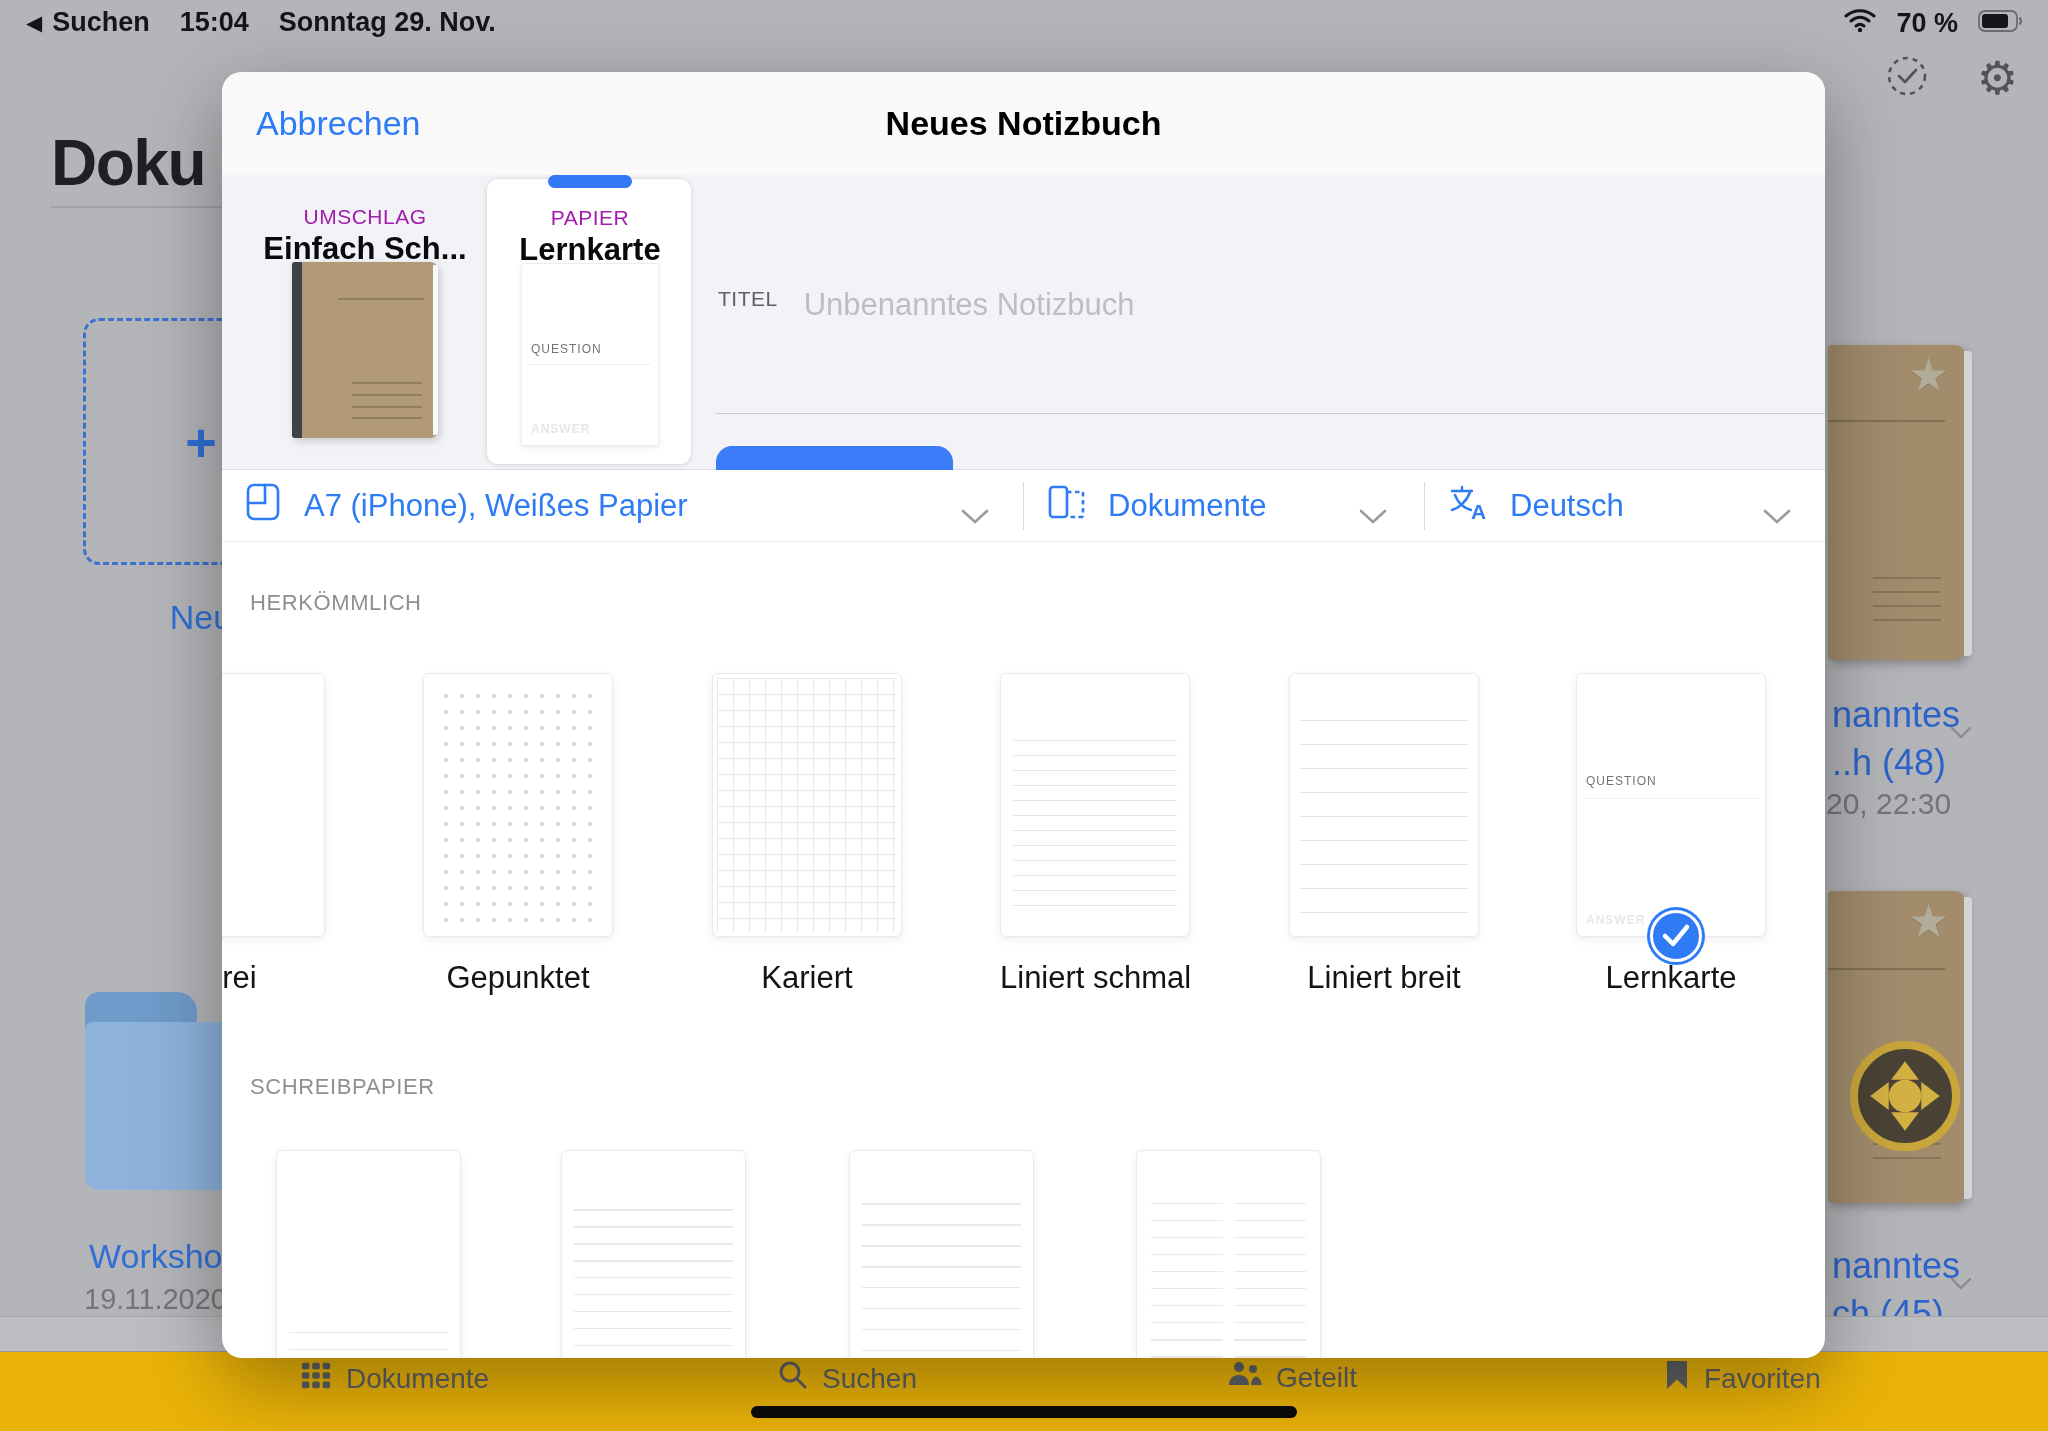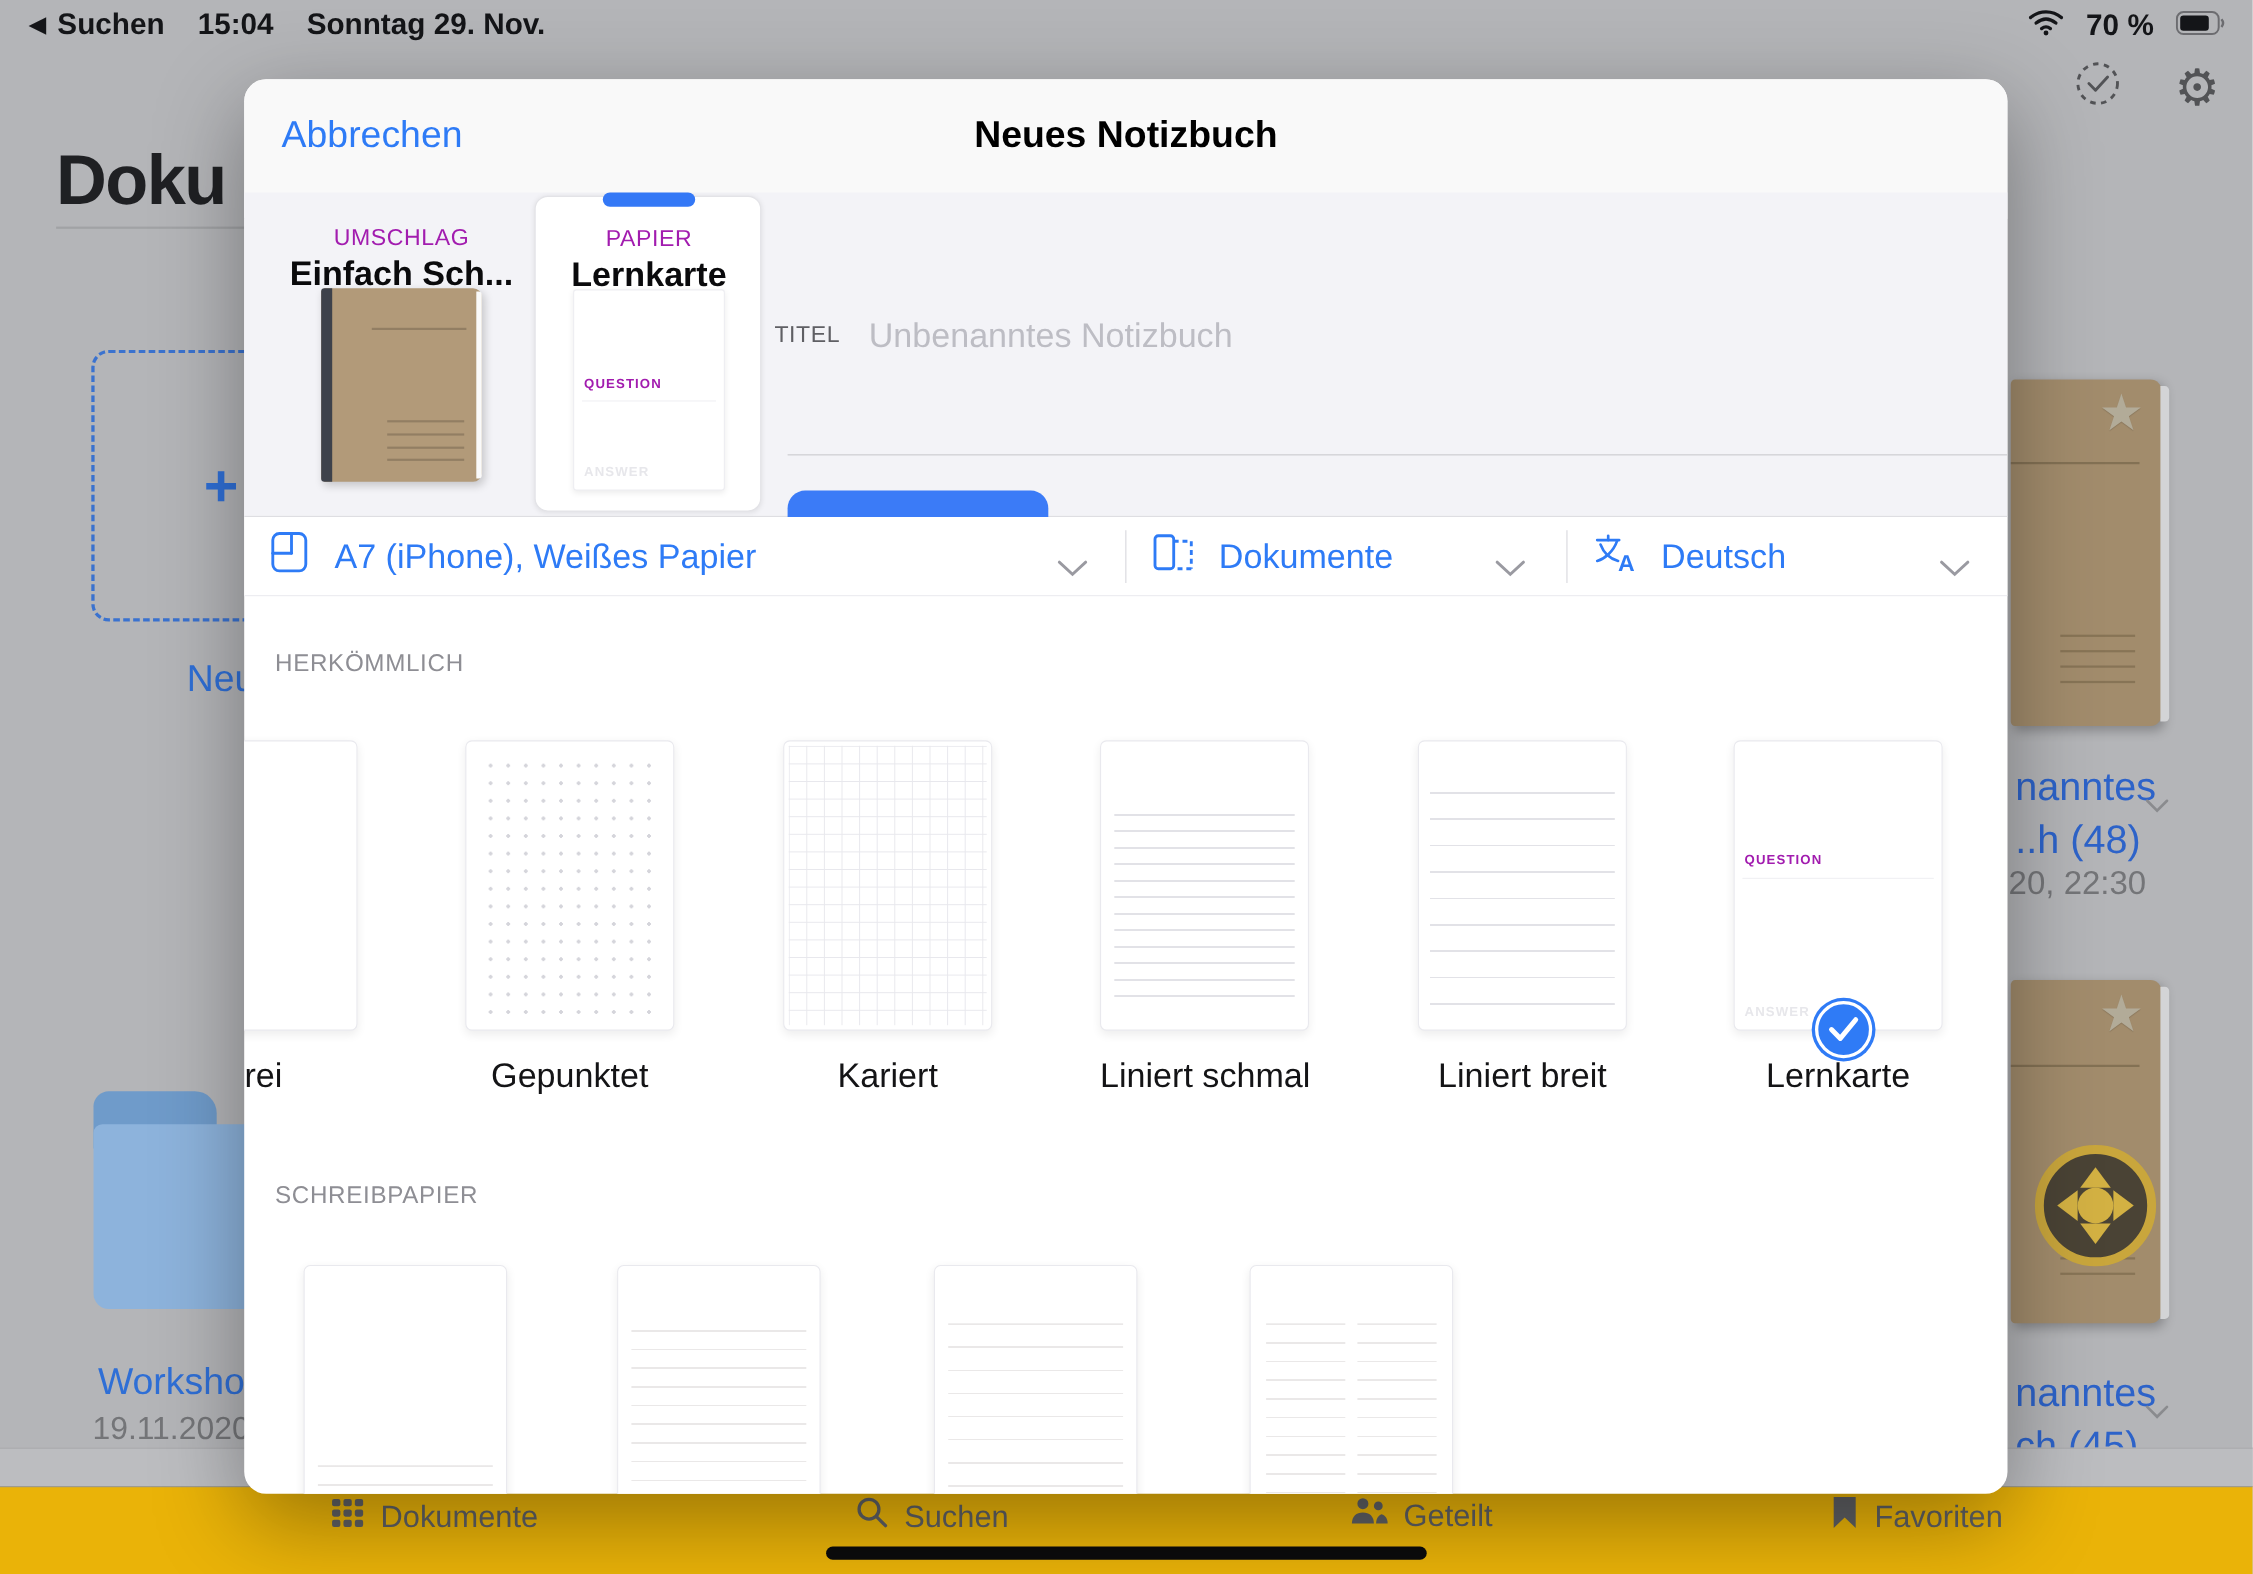--- a/index.html
+++ b/index.html
@@ -61,25 +61,25 @@
   .cover-thumb{position:absolute;left:30px;top:87px;width:146px;height:176px;background:#b29a79;border-radius:4px 8px 8px 4px;box-shadow:2px 3px 8px rgba(0,0,0,0.18);}
   .cover-thumb:after{content:"";position:absolute;right:0;top:3px;bottom:3px;width:5px;background:#fafafa;border-radius:0 3px 3px 0;}
   .cover-thumb .spine{position:absolute;left:0;top:0;bottom:0;width:10px;background:#3e424b;border-radius:3px 0 0 3px;}
   .cover-thumb .topline{position:absolute;left:46px;right:14px;top:36px;height:2px;background:rgba(0,0,0,0.18);}
   .cover-thumb .bl{position:absolute;left:60px;width:70px;height:1.6px;background:rgba(0,0,0,0.18);}
   .paper-picker{position:absolute;left:264px;top:3px;width:206px;height:287px;background:#fff;border:1px solid #e3e3e7;border-radius:12px;box-shadow:0 1px 5px rgba(0,0,0,0.08);}
   .paper-picker .sel-tab{position:absolute;left:61px;top:-4px;width:84px;height:13px;background:#3478f6;border-radius:7px;}
   .paper-picker .kind-label{left:0;top:27px;}
   .paper-picker .kind-value{left:0;top:53px;}
   .paper-mini{position:absolute;left:34px;top:84px;width:138px;height:183px;background:#fff;border:1px solid #ededf1;border-radius:3px;box-shadow:0 2px 6px rgba(0,0,0,0.08);}
-  .fc-q{position:absolute;top:43%;left:9px;font-size:12px;font-weight:700;color:#a21caf;letter-spacing:1px;}
+  .fc-q{position:absolute;top:43%;left:9px;font-size:12px;font-weight:400;color:#737373;letter-spacing:1px;}
   .fc-line{position:absolute;top:calc(43% + 22px);left:7px;right:7px;height:1px;background:#f0f0f3;}
   .fc-a{position:absolute;bottom:9px;left:9px;font-size:12px;font-weight:700;color:#e7e7eb;letter-spacing:1px;text-align:center;}
 
-  .titel-row{position:absolute;left:482px;top:112px;right:30px;display:flex;align-items:center;gap:26px;}
+  .titel-row{position:absolute;left:496px;top:112px;right:30px;display:flex;gap:26px;}
   .titel-label{font-size:21px;color:#5f5f64;letter-spacing:0.5px;}
   .titel-input{flex:1;border:none;background:transparent;font-size:31px;color:#333;outline:none;font-family:inherit;}
   .titel-input::placeholder{color:#bdbdc4;}
   .titel-line{position:absolute;left:494px;right:0;top:238px;height:1px;background:#c9c9ce;}
   .create-btn{position:absolute;left:494px;top:271px;width:237px;height:77px;background:#3b7bf7;color:#fff;font-size:31px;border:none;border-radius:16px;display:flex;align-items:center;justify-content:center;font-family:inherit;cursor:default;}
 
   .dd-bar{position:absolute;left:0;top:398px;width:100%;height:72px;background:#fff;border-bottom:1px solid #ececf0;}
   .dd{position:absolute;top:0;height:72px;display:flex;align-items:center;gap:22px;font-size:31px;color:#2e7bf6;}
   .dd1{left:24px;width:760px;}
   .dd2{left:826px;width:356px;}

